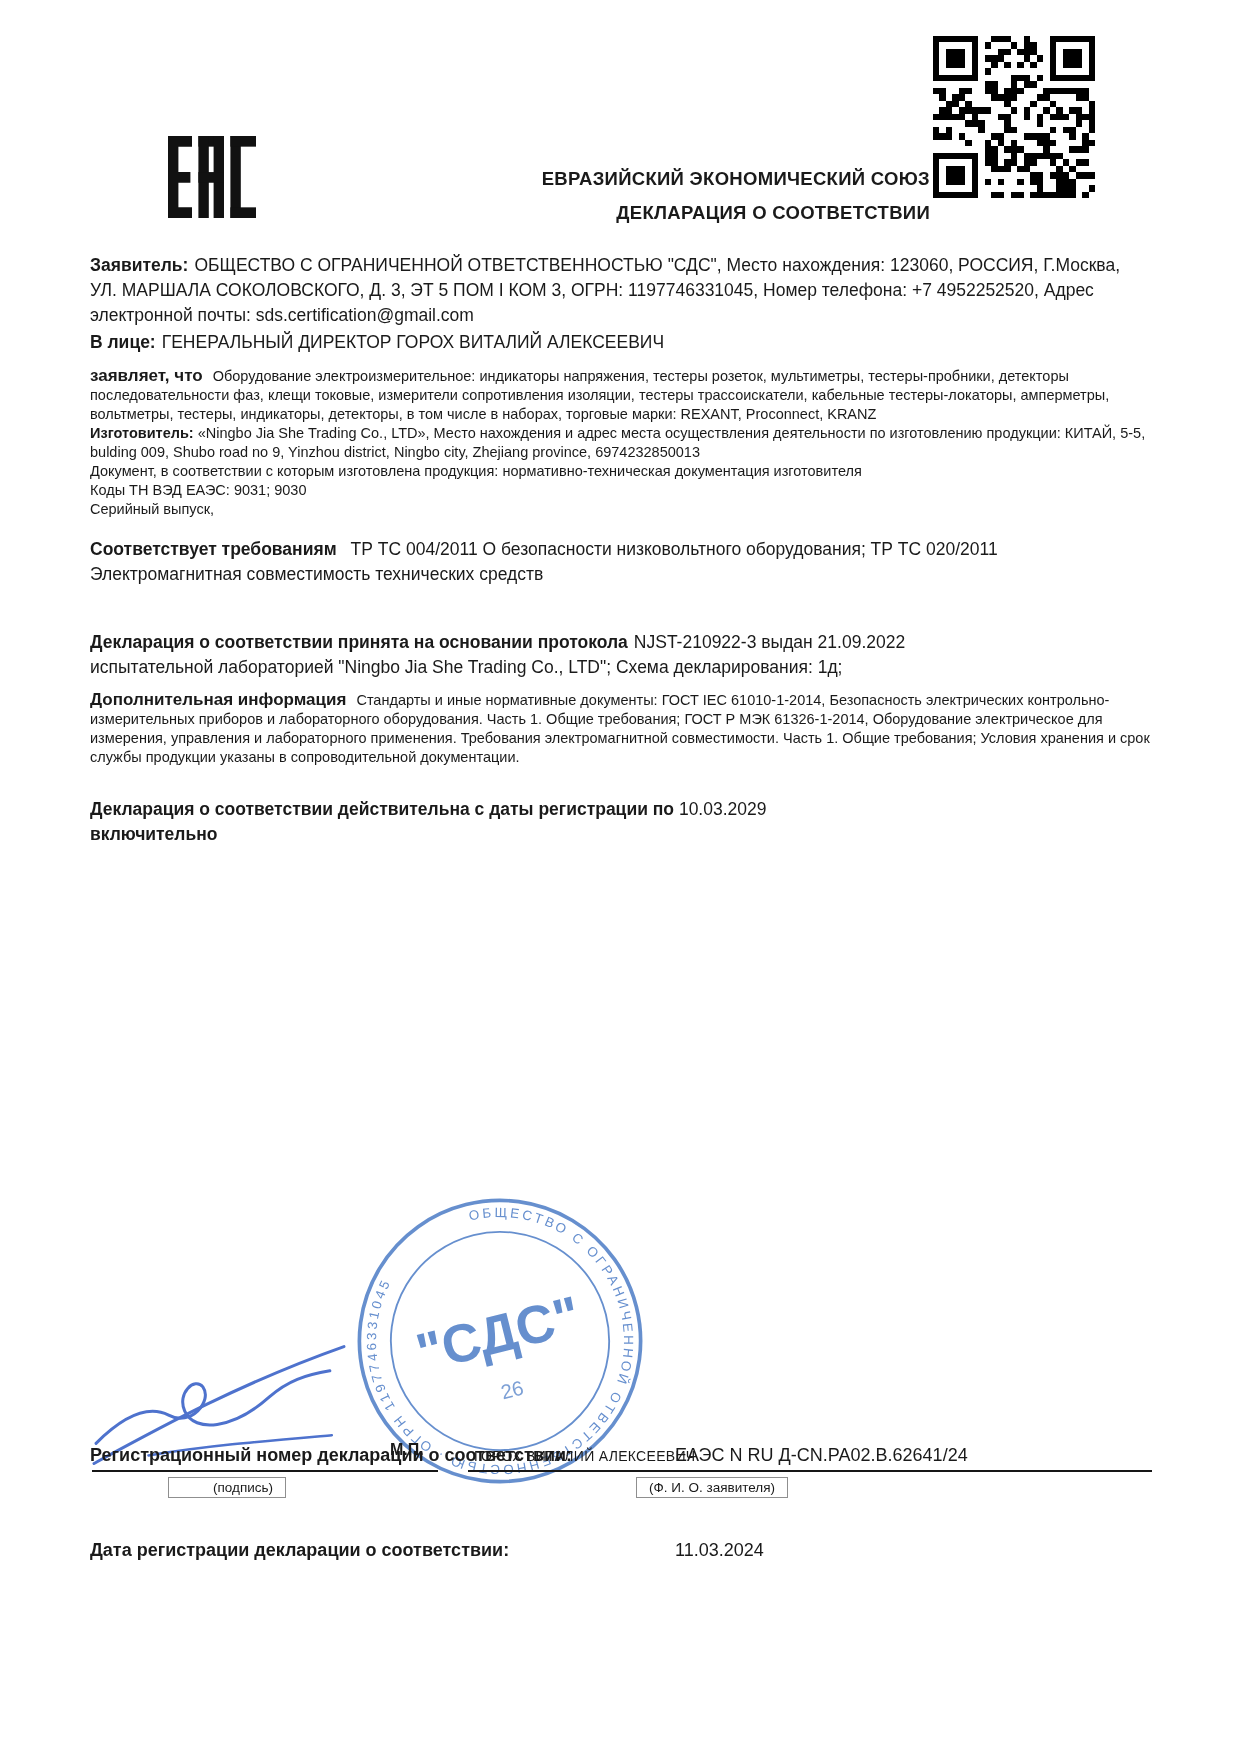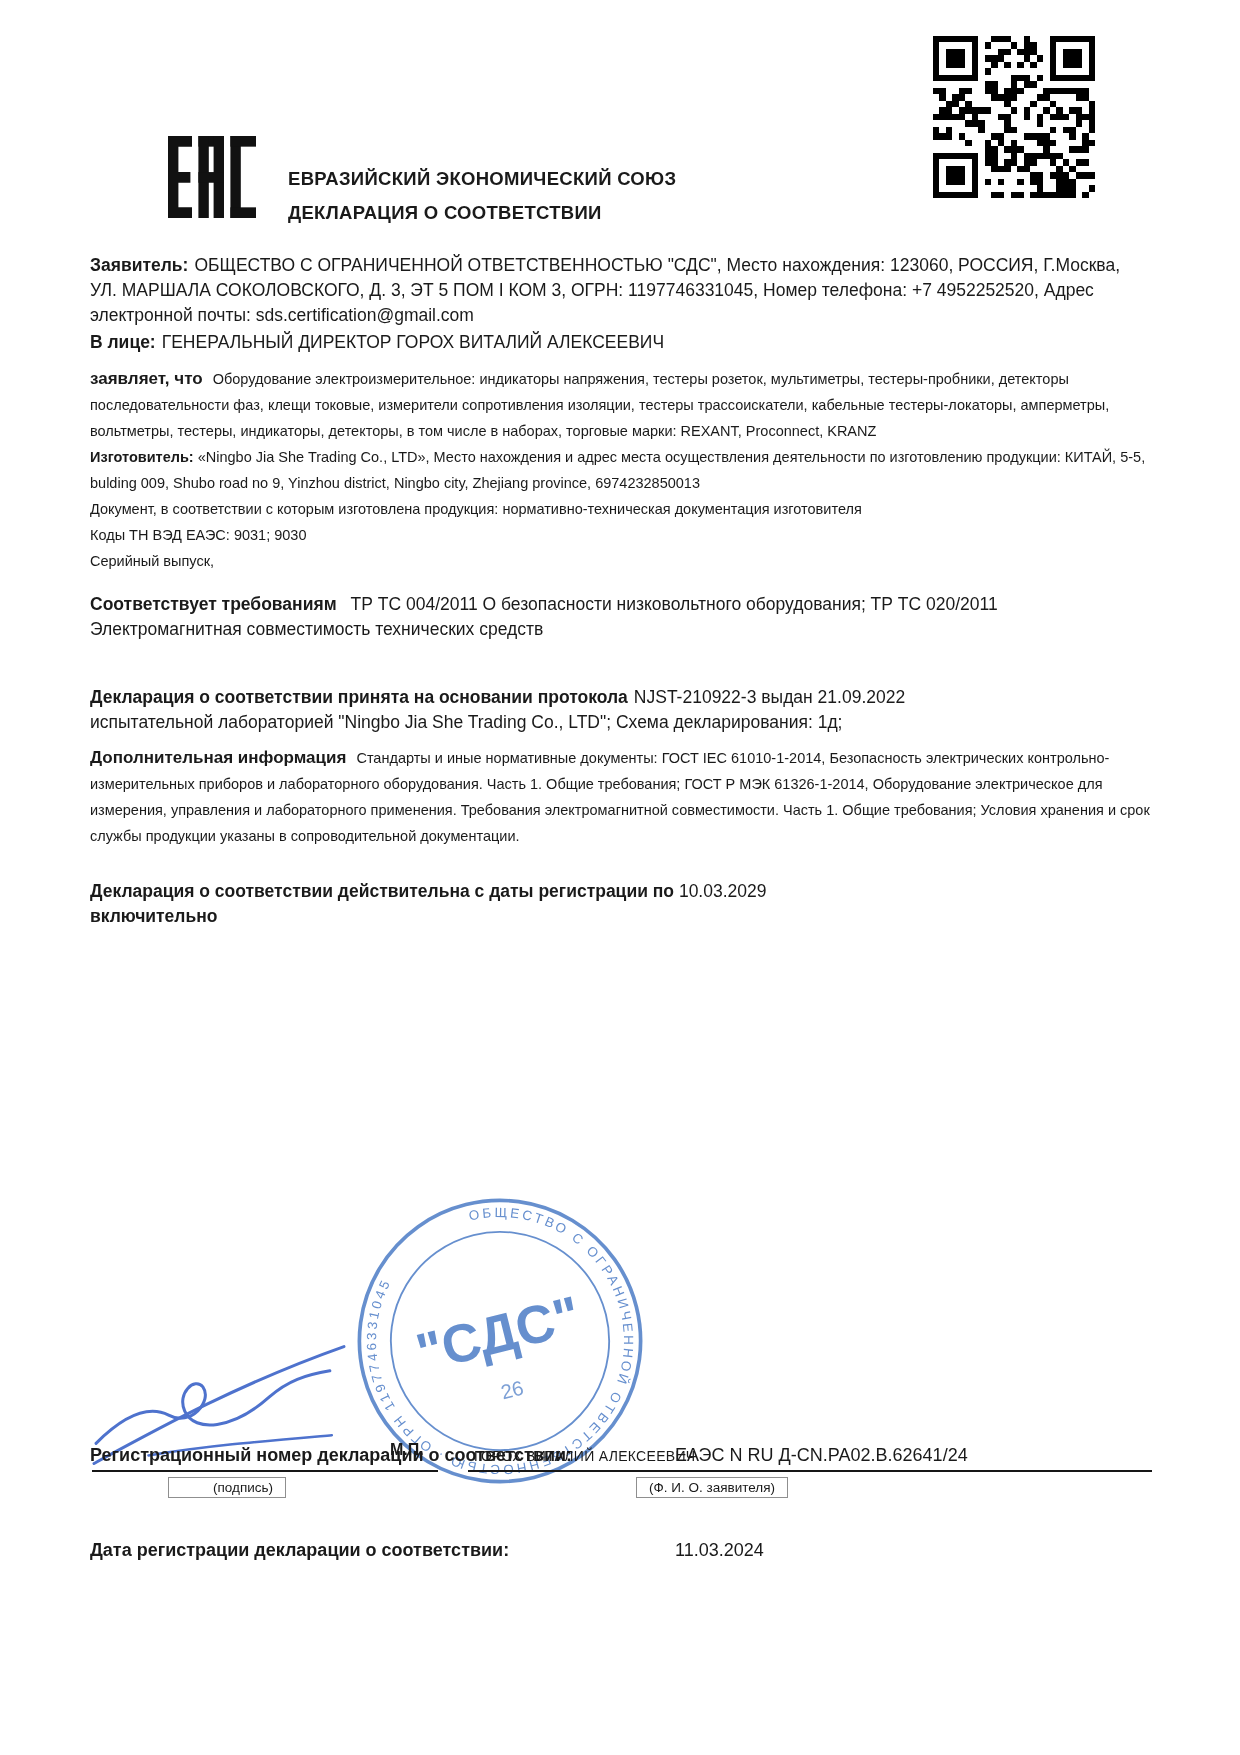--- a/index.html
+++ b/index.html
@@ -3,29 +3,29 @@
 <meta charset="utf-8">
 <style>
   * { margin:0; padding:0; box-sizing:border-box; }
   html,body { background:#ffffff; }
   body { font-family:"Liberation Sans", sans-serif; color:#1a1a1a; }
   .page { position:relative; width:1240px; height:1755px; background:#fff; overflow:hidden; }
 
   
   .qr { position:absolute; left:933px; top:36px; width:162px; height:162px; }
   .eac-logo { position:absolute; left:168px; top:136px; width:88px; height:82px; }
-  .titles { position:absolute; left:288px; top:168px; width:620px; text-align:left; }
+  .titles { position:absolute; left:310px; top:168px; width:620px; text-align:right; }
   .titles .t1 { font-size:18.5px; font-weight:bold; letter-spacing:.3px; }
   .titles .t2 { font-size:18.5px; font-weight:bold; margin-top:12px; letter-spacing:.3px; }
 
   
   .content { position:absolute; left:90px; top:253px; width:1062px; }
   .lead { font-weight:bold; margin-right:6px; }
   p.big { font-size:17.5px; line-height:25px; }
-  p.small-block { font-size:14.5px; line-height:26px; }
+  p.small-block { font-size:14.5px; line-height:19px; }
   .p-applicant { max-width:1050px; }
   .p-person { margin-top:2px; }
   .p-declares { margin-top:11px; }
   .p-compliance { margin-top:18px; max-width:1055px; }
   .p-compliance .lead { margin-right:14px; }
   .p-protocol { margin-top:43px; max-width:892px; }
   .p-additional { margin-top:10px; }
   .p-validity { margin-top:30px; font-weight:bold; }
   .p-validity .val { font-weight:normal; }
   .small-lead { font-weight:bold; }

